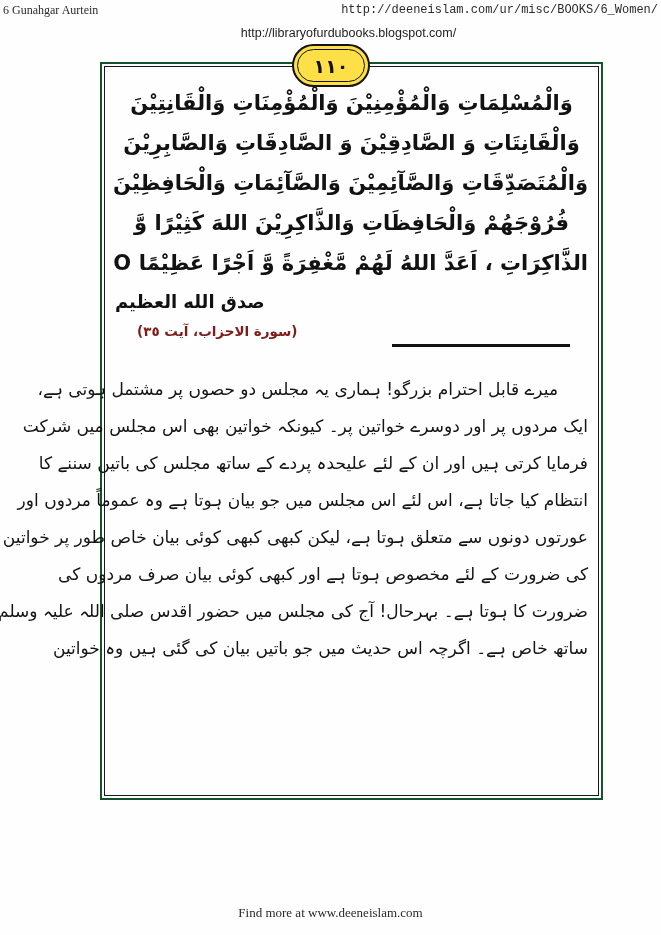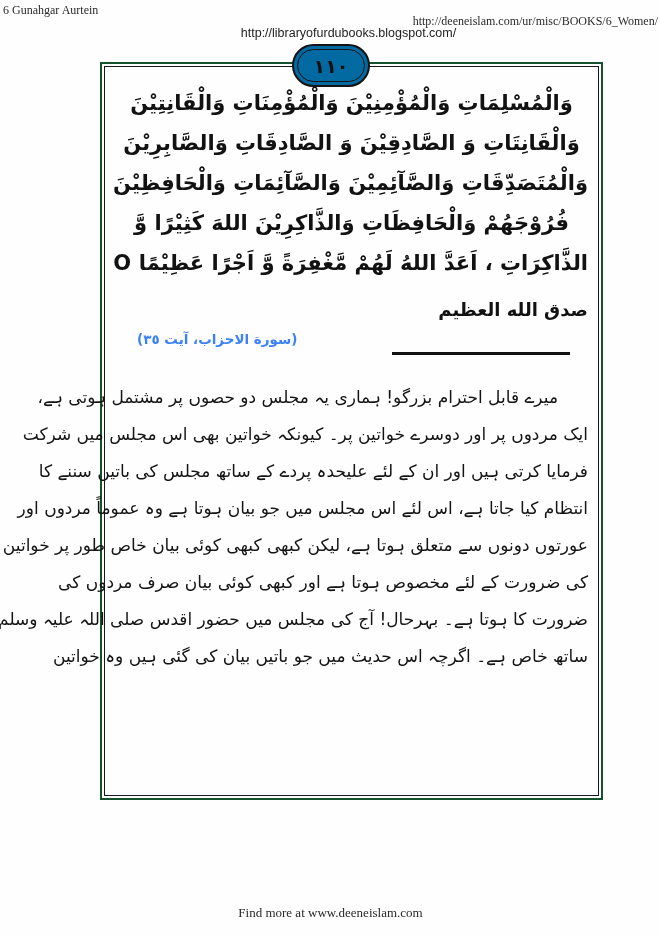--- a/index.html
+++ b/index.html
@@ -12,22 +12,22 @@
     overflow: hidden;
   }
   
   .hdr-left {
     position: absolute; left: 3px; top: 3px;
     font-family: "Liberation Serif", serif;
     font-size: 12px; color: #2a2a2a;
   }
   .hdr-right {
     position: absolute; right: 3px; top: 3px;
-    font-family: Liberation Serif, serif;
-    font-size: 12px; color: #2a2a2a; margin-top: 11px;
+    font-family: Liberation Mono, monospace;
+    font-size: 12px; color: #2a2a2a;
   }
   .hdr-center {
     position: absolute; left: 0; right: 0; top: 26px;
     text-align: center;
     font-family: "Liberation Sans", sans-serif;
     font-size: 12.5px; color: #222; padding-left: 36px;
   }
   
   .frame {
     position: absolute; left: 100px; top: 62px;
@@ -38,21 +38,21 @@
   .frame-inner {
     position: absolute; inset: 2px;
     border: 1px solid #191919;
     padding: 0 10px;
   }
   
   .badge {
     position: absolute; left: 292px; top: 44px;
     width: 78px; height: 43px;
     border: 2px solid #141414; border-radius: 22px;
-    background: #0369a1; z-index: 3;
+    background: #fde047; z-index: 3;
   }
   .badge-inner {
     position: absolute; inset: 3px;
     border: 1px solid #141414; border-radius: 17px;
     display: flex; align-items: center; justify-content: center;
     font-size: 19px; font-weight: bold; color: #111;
   }
   
   .verse {
     direction: rtl;
@@ -60,29 +60,29 @@
     text-align: center;
   }
   .verse .vline {
     font-size: 21px; font-weight: 600;
     line-height: 40px;
     letter-spacing: 0.5px;
     white-space: nowrap;
     color: #121212;
   }
   .tasdeeq {
-    direction: rtl; text-align: right;
+    direction: rtl; text-align: left;
     font-size: 18px; font-weight: bold;
-    margin-top: 16px; color: #111;
+    margin-top: 8px; color: #111;
   }
   .citation {
     direction: rtl; text-align: left;
     padding-left: 22px;
     font-size: 13.5px; font-weight: 600;
-    margin-top: 11px; color: #3b82f6;
+    margin-top: 11px; color: #7f1d1d;
   }
   
   .heading {
     direction: rtl; text-align: right;
     padding-right: 16px;
     font-size: 27px; font-weight: bold;
     margin-top: 8px; color: #0e0e0e;
   }
   .heading-rule {
     height: 3px; background: #111;

